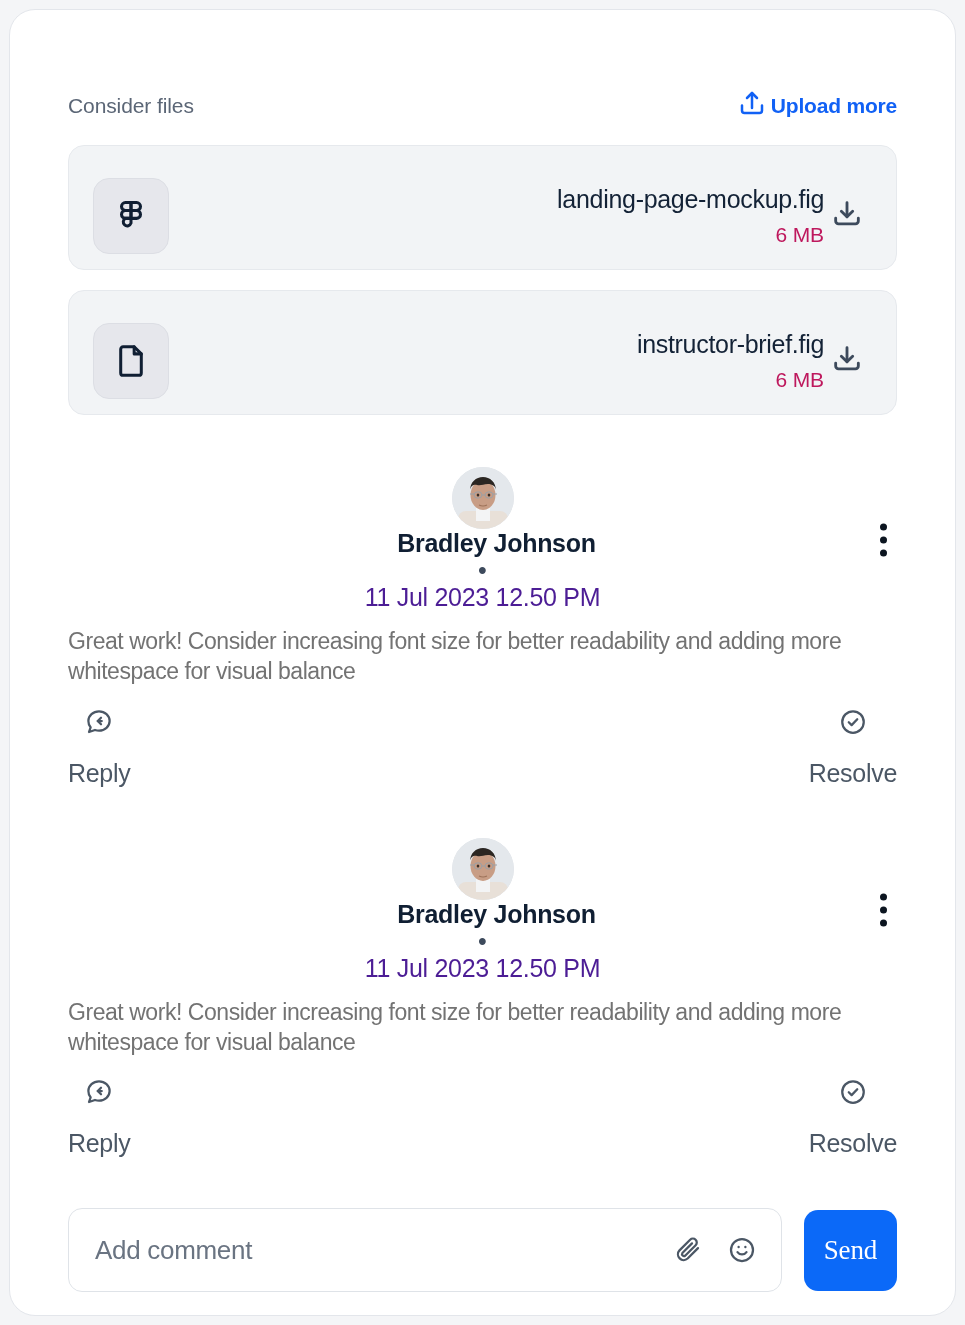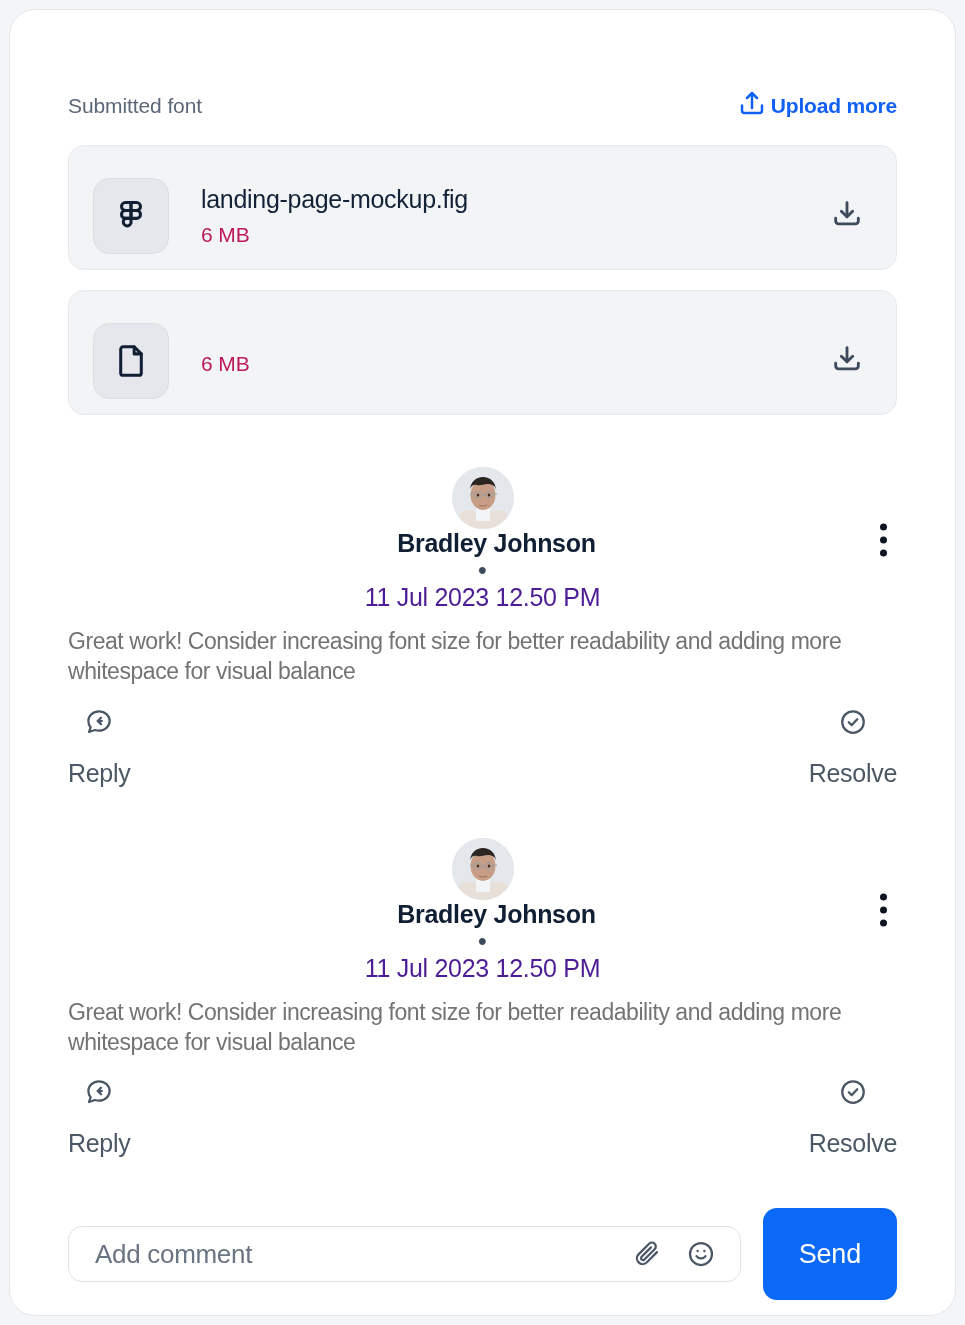--- a/index.html
+++ b/index.html
@@ -70,20 +70,21 @@
   .file-row {
     display: flex;
     align-items: center;
     background: #f2f4f6;
     border: 1px solid #e6e9ed;
     border-radius: 16px;
     height: 125px;
     padding: 16px 26px 0 24px;
     margin-bottom: 20px;
     cursor: pointer;
+    text-align: right;
   }
 
   .file-thumb {
     width: 76px;
     height: 76px;
     border-radius: 16px;
     background: #e6e7ec;
     border: 1px solid #dcdee4;
     display: flex;
     align-items: center;
@@ -227,21 +228,21 @@
     display: flex;
     align-items: center;
     gap: 22px;
     margin-top: 14px;
     padding-bottom: 50px;
   }
 
   .comment-input-wrap {
     flex: 1 1 auto;
     position: relative;
-    height: 56px;
+    height: 84px;
     border: 1px solid #dfe3e8;
     border-radius: 14px;
     background: #fff;
     display: flex;
     align-items: center;
     padding: 0 22px 0 26px;
   }
 
   .comment-input {
     flex: 1 1 auto;
@@ -269,41 +270,41 @@
     border: none;
     cursor: pointer;
     padding: 2px;
     display: flex;
     align-items: center;
     justify-content: center;
   }
 
   .send-btn {
     flex: 0 0 auto;
-    height: 92px;
-    padding: 0 36px;
+    height: 81px;
+    padding: 0 20px;
     background: #0b69f8;
     color: #fff;
     border: none;
     border-radius: 14px;
-    font-family: Liberation Sans, sans-serif;
+    font-family: Liberation Serif, serif;
     font-size: 27px;
     letter-spacing: -0.2px;
     cursor: pointer;
   }
 </style>
 </head>
 <body>
 
 <div class="card">
   <div class="inner">
 
 
     <div class="subhead-row">
-      <span class="submitted-label">Submitted font</span>
+      <span class="submitted-label">Consider files</span>
       <button class="upload-more">
         <span>
           <svg width="30" height="30" viewBox="0 0 24 24" fill="none" stroke="#1161f5" stroke-width="2" stroke-linecap="round" stroke-linejoin="round">
             <path d="M12 16V4"></path>
               <path d="M8 8l4-4 4 4"></path>
             <path d="M4 14v4a2 2 0 0 0 2 2h12a2 2 0 0 0 2-2v-4"></path>
           </svg>
         </span>
         <span>Upload more</span>
       </button>
@@ -337,20 +338,21 @@
       </div>
 
       <div class="file-row">
         <div class="file-thumb">
           <svg width="38" height="38" viewBox="0 0 24 24" fill="none" stroke="#101f33" stroke-width="1.9" stroke-linecap="round" stroke-linejoin="round">
             <path d="M14 3H7a1.5 1.5 0 0 0-1.5 1.5v15A1.5 1.5 0 0 0 7 21h10a1.5 1.5 0 0 0 1.5-1.5V7.5z"></path>
             <path d="M14 3v4.5h4.5"></path>
           </svg>
         </div>
         <div class="file-meta">
+          <div class="file-name">instructor-brief.fig</div>
           <div class="file-size">6 MB</div>
         </div>
         <button class="download-btn">
           <span>
             <svg width="34" height="34" viewBox="0 0 24 24" fill="none" stroke="#3d4a5c" stroke-width="2" stroke-linecap="round" stroke-linejoin="round">
               <path d="M12 4v10"></path>
                 <path d="M8 10l4 4 4-4"></path>
               <path d="M4 15v2a2 2 0 0 0 2 2h12a2 2 0 0 0 2-2v-2"></path>
             </svg>
           </span>

